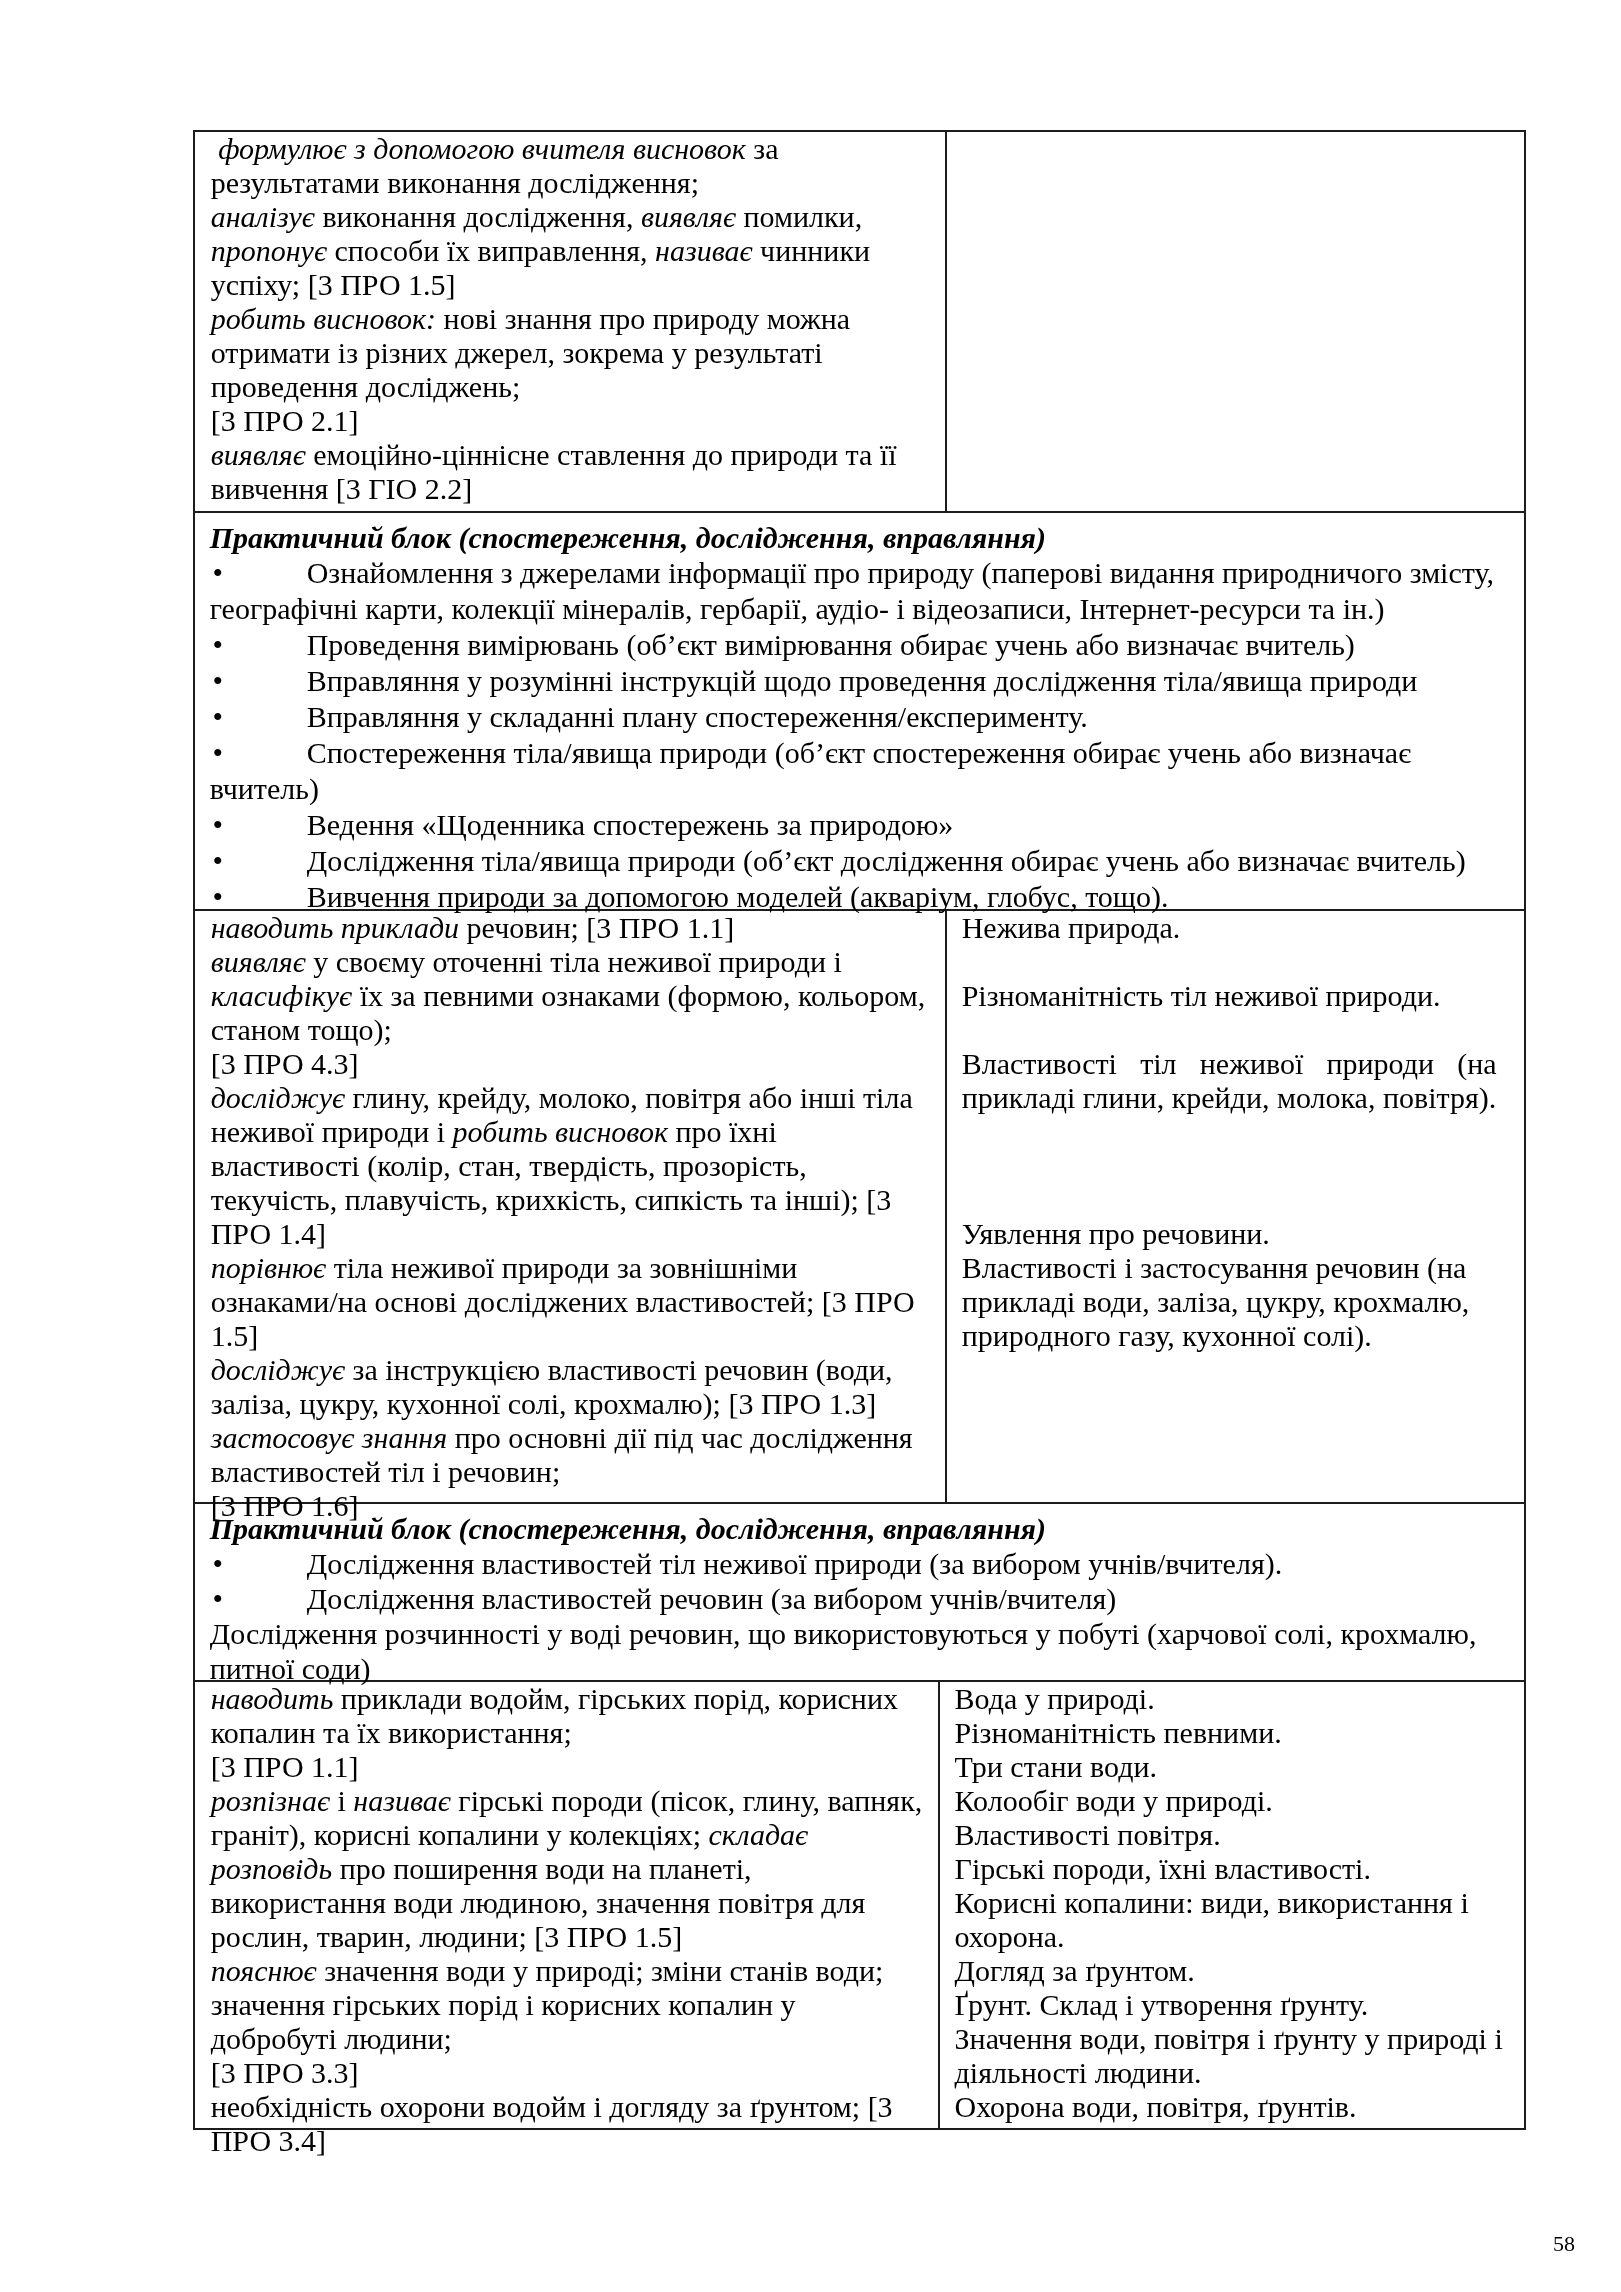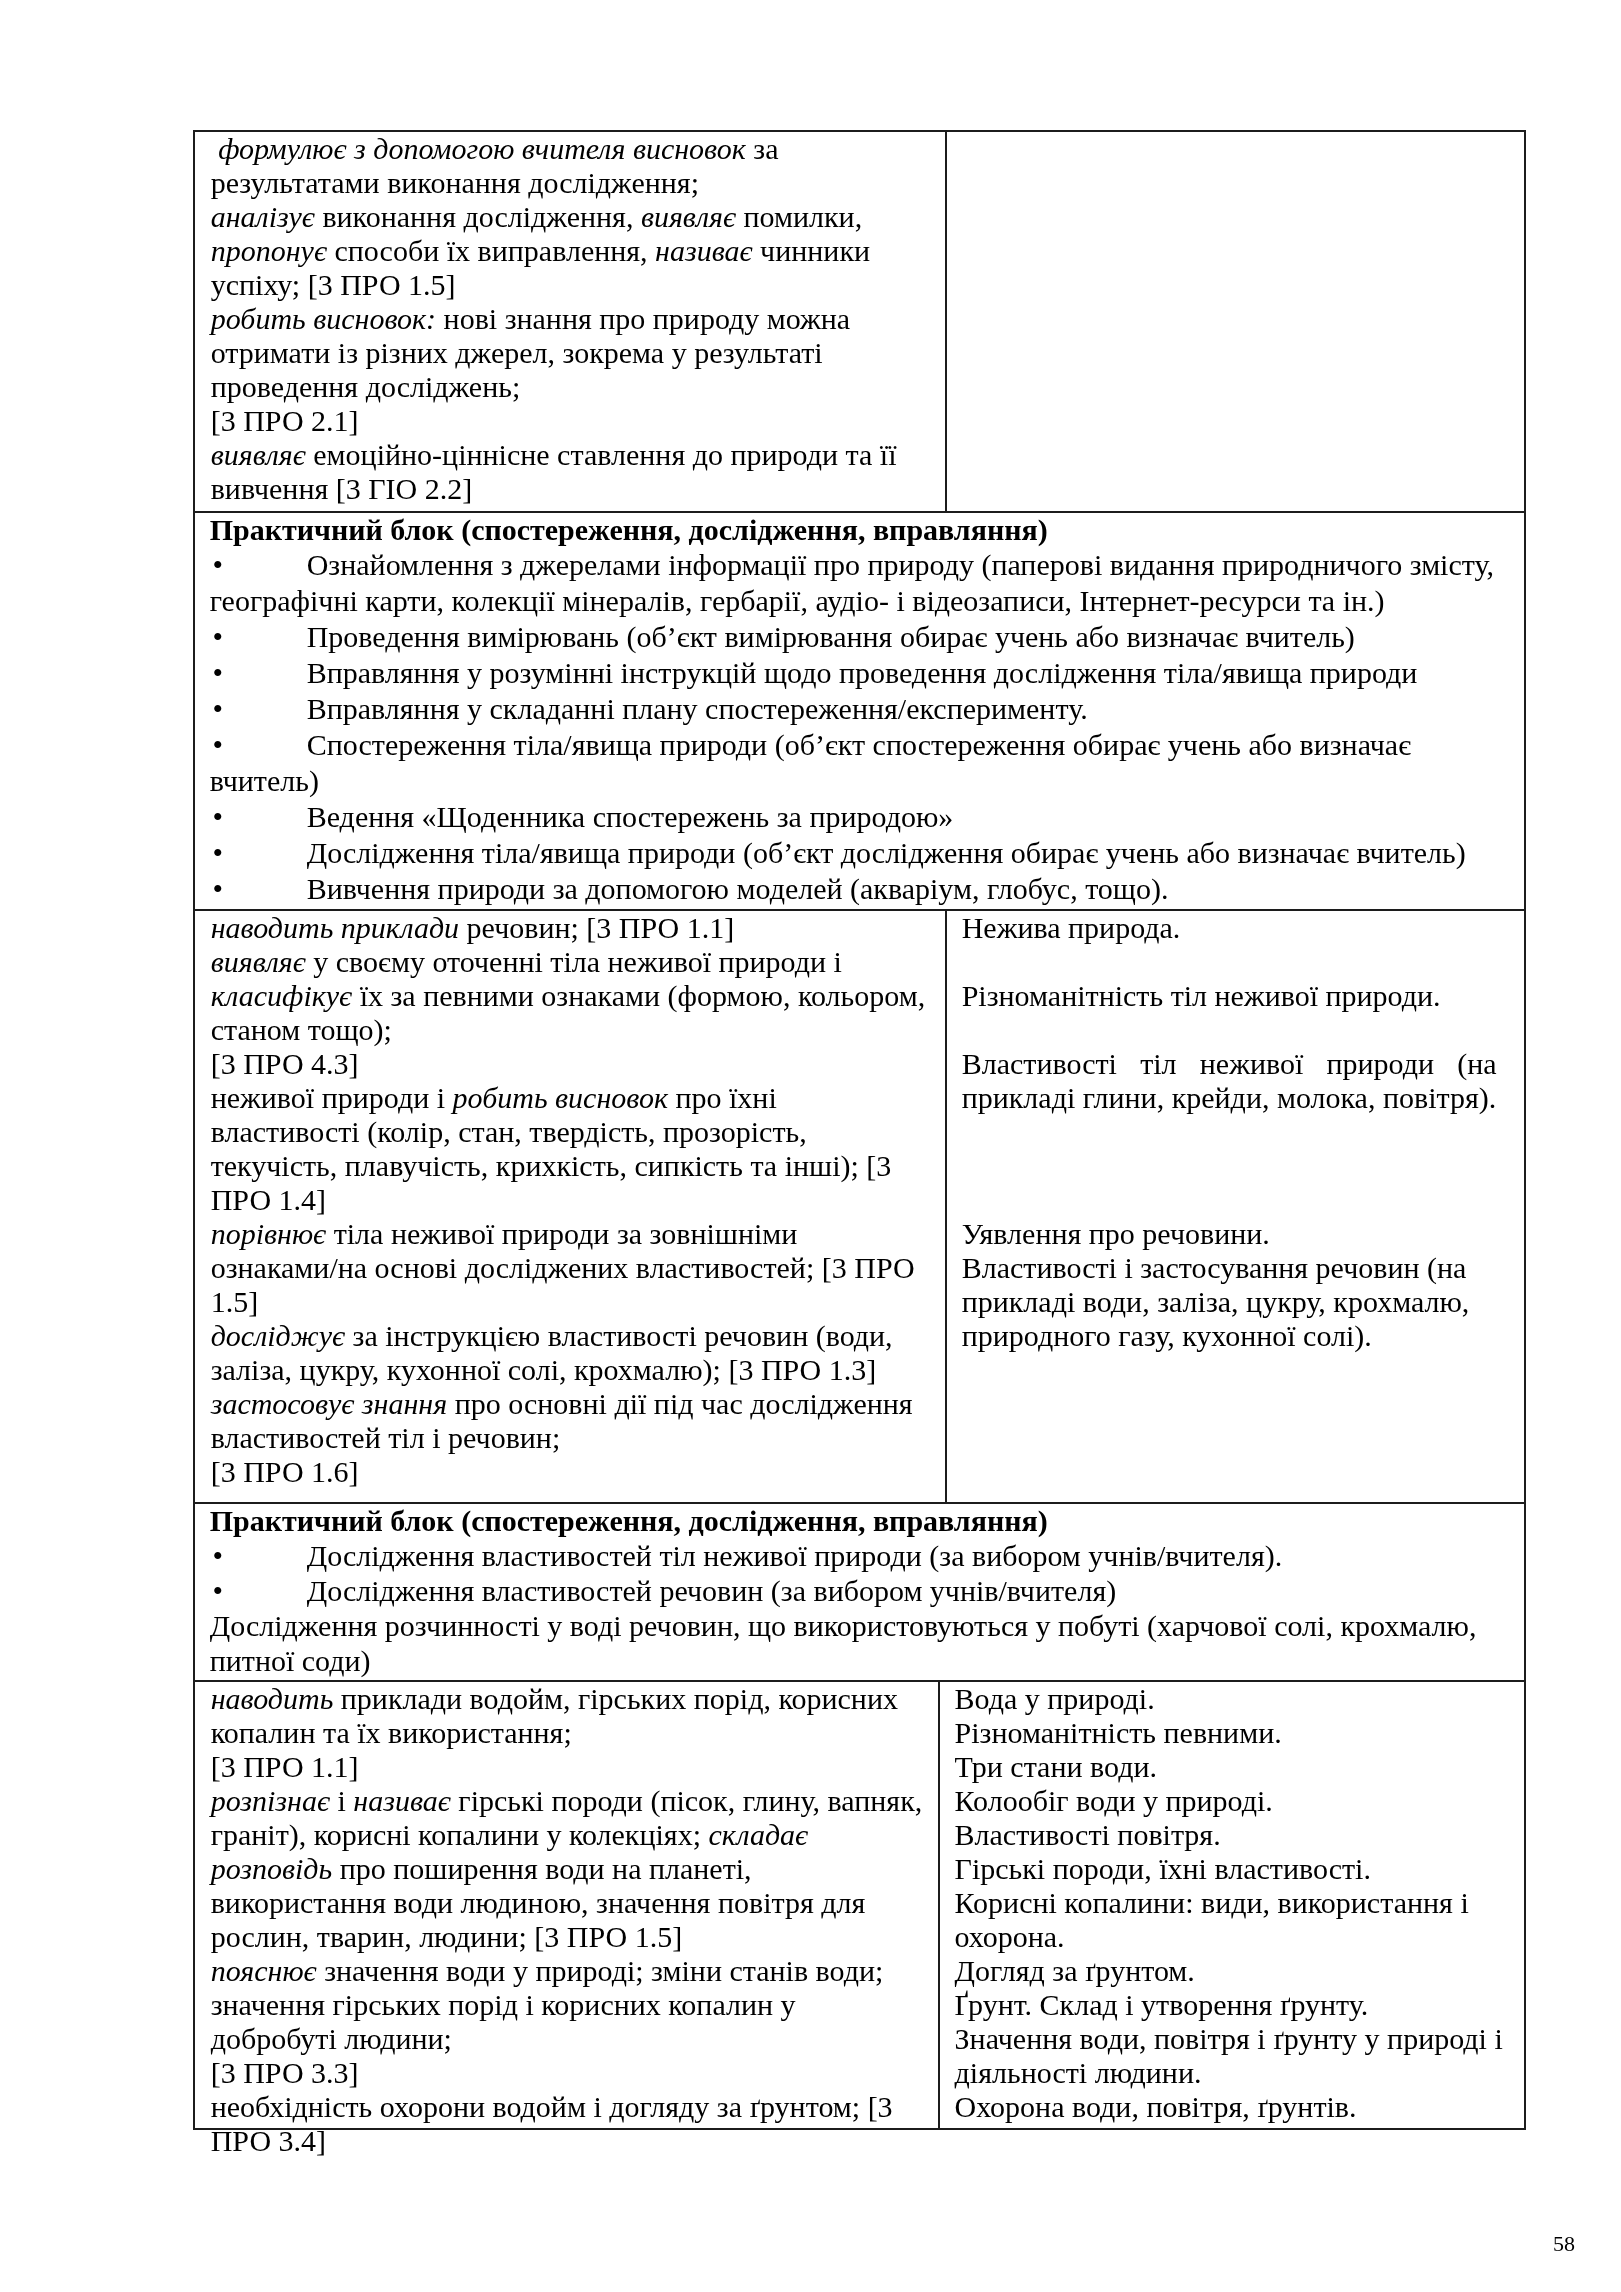--- a/index.html
+++ b/index.html
@@ -16,21 +16,21 @@
     .row:first-child { border-top: none; }
     .r1 { height: 379px; justify-content: flex-end; } .r2 { height: 398px; } .r3 { height: 593px; }
     .r4 { height: 178px; } .r5 { height: 448px; }
     .cell { box-sizing: border-box; font-size: 30px; overflow: visible; }
     .left  { width: 750px; padding: 0 15.7px 0 15.7px; }
     .right { flex: 1; border-left: 2px solid #1c1c1c; padding: 0 27.4px 0 14.7px; }
     .full  { flex: 1; padding: 0 5.9px 0 14.7px; }
     .ln { height: 34px; line-height: 34px; white-space: pre; }
     .ln.just { white-space: normal; text-align: justify; text-align-last: justify; }
     em { font-style: italic; }
-    .ph { font-weight: bold; height: 34px; line-height: 34px; white-space: pre; }
+    .ph { font-weight: bold; font-style: italic; height: 34px; line-height: 34px; white-space: pre; margin-top: 8px; }
     .pi { position: relative; }
     .r2 .pi .ln, .r2 .pi .bul { height: 36px; line-height: 36px; }
     .r4 .pi .ln, .r4 .pi .bul { height: 35px; line-height: 35px; }
     .pi.b > div.ln:first-of-type { padding-left: 97px; }
     .bul { position: absolute; left: 2.9px; top: 0; font-size: 30px; }
     .page-number {
       position: absolute; left: 1553px; top: 2227px;
       font-size: 22px; line-height: 34px;
     }
   </style>
@@ -94,20 +94,21 @@
           </div>
         </div>
       </div>
       <div class="row r3">
         <div class="cell left">
           <div class="ln"><em>наводить приклади</em><span> речовин; [3 ПРО 1.1]</span></div>
           <div class="ln"><em>виявляє</em><span> у своєму оточенні тіла неживої природи і</span></div>
           <div class="ln"><em>класифікує</em><span> їх за певними ознаками (формою, кольором,</span></div>
           <div class="ln"><span>станом тощо);</span></div>
           <div class="ln"><span>[3 ПРО 4.3]</span></div>
+          <div class="ln"><em>досліджує</em><span> глину, крейду, молоко, повітря або інші тіла</span></div>
           <div class="ln"><span>неживої природи і </span><em>робить висновок</em><span> про їхні</span></div>
           <div class="ln"><span>властивості (колір, стан, твердість, прозорість,</span></div>
           <div class="ln"><span>текучість, плавучість, крихкість, сипкість та інші); [3</span></div>
           <div class="ln"><span>ПРО 1.4]</span></div>
           <div class="ln"><em>порівнює</em><span> тіла неживої природи за зовнішніми</span></div>
           <div class="ln"><span>ознаками/на основі досліджених властивостей; [3 ПРО</span></div>
           <div class="ln"><span>1.5]</span></div>
           <div class="ln"><em>досліджує</em><span> за інструкцією властивості речовин (води,</span></div>
           <div class="ln"><span>заліза, цукру, кухонної солі, крохмалю); [3 ПРО 1.3]</span></div>
           <div class="ln"><em>застосовує знання</em><span> про основні дії під час дослідження</span></div>

